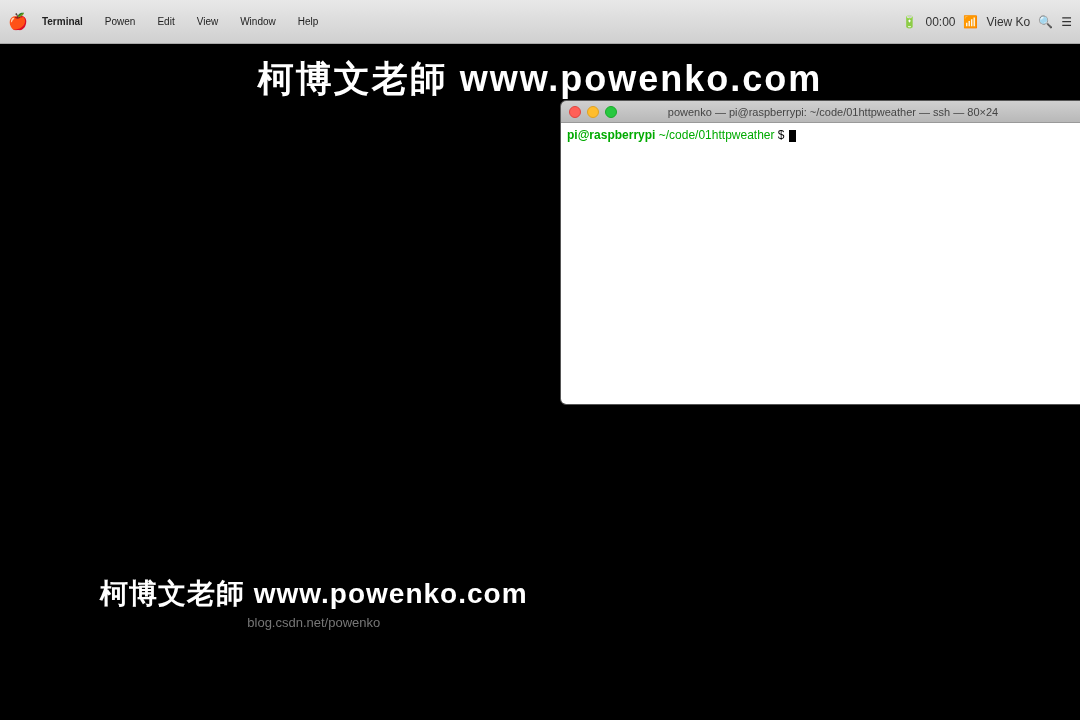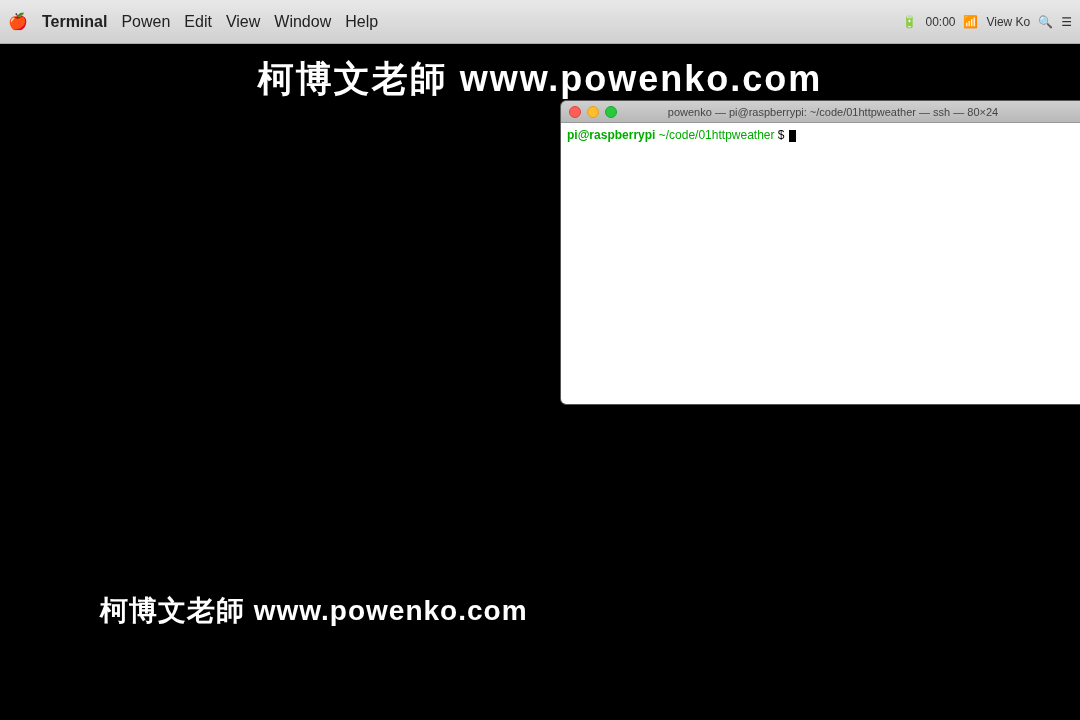--- a/index.html
+++ b/index.html
@@ -28,24 +28,24 @@
       border-bottom: 1px solid #aaa;
     }
 
     .apple-logo {
       font-size: 16px;
       margin-right: 14px;
       color: #333;
     }
 
     .menu-item {
-      font-size: 16px;
+      font-size: 10px;
       font-weight: 500;
       color: #222;
-      margin-right: 14px;
+      margin-right: 22px;
       cursor: pointer;
       white-space: nowrap;
     }
 
     .menu-item.bold {
       font-weight: 700;
     }
 
     .menubar-right {
       margin-left: auto;
@@ -260,13 +260,14 @@
       <span class="prompt-user">pi@raspberrypi</span><span class="prompt-path"> ~/code/01httpweather</span><span class="prompt-dollar"> $</span> <span class="terminal-cursor"></span>
     </div>
     <div class="terminal-scrollbar">
       <div class="scrollbar-thumb"></div>
     </div>
   </div>
 </div>
 
 <div id="watermark-bottom">
   <div class="main-text">柯博文老師 www.powenko.com</div>
+  <div class="sub2">blog.csdn.net/powenko</div>
 </div>
 
 </body></html>

